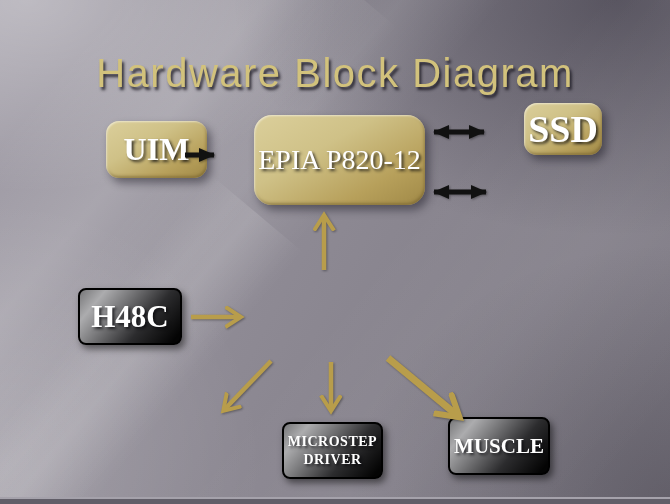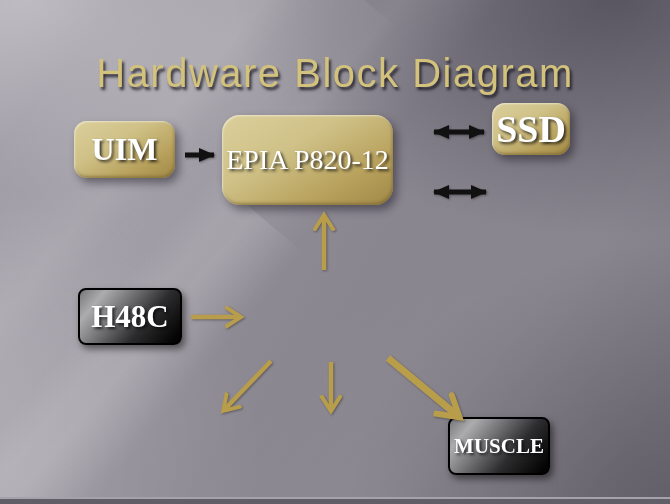--- a/index.html
+++ b/index.html
@@ -43,20 +43,21 @@
     color:#ffffff;
     text-shadow:2px 2px 3px rgba(5,5,10,0.75);
     box-sizing:border-box;
   }
   .gold{
     background:linear-gradient(150deg, #dbcf9b 0%, #cfc187 38%, #b7a05b 74%, #a08947 100%);
     border-radius:13px;
     box-shadow:4px 5px 8px rgba(18,16,26,0.45),
                inset 1px 1px 2px rgba(255,255,250,0.55),
                inset -1px -2px 3px rgba(110,90,40,0.55);
+    margin-left:32px;
   }
   .dark{
     background:linear-gradient(130deg, #777779 0%, #acacae 18%, #757577 38%, #2c2c2e 64%, #040404 94%);
     border:2px solid #000;
     border-radius:8px;
     box-shadow:3px 4px 7px rgba(0,0,0,0.5);
   }
 
   #block-uim   {left:74px;  top:121px; width:101px; height:57px; font-size:32px; font-weight:bold;}
   #block-epia  {left:222px; top:115px; width:171px; height:90px; font-size:28px; border-radius:18px;}
@@ -100,20 +101,24 @@
     <span>SSD</span>
   </div>
 
 
   <div class="block dark" id="block-h48c">
     <span>H48C</span>
   </div>
 
 
 
+  <div class="block dark" id="block-microstep">
+    <span>MICROSTEP</span>
+    <span>DRIVER</span>
+  </div>
 
   <div class="block dark" id="block-muscle">
     <span>MUSCLE</span>
   </div>
 
   <svg id="arrow-layer" viewBox="0 0 670 504" xmlns="http://www.w3.org/2000/svg">
     <defs>
       <marker id="blackHead" markerUnits="userSpaceOnUse" markerWidth="17" markerHeight="15" refX="15" refY="7" orient="auto-start-reverse">
         <path d="M0,0 L16,7 L0,14 Z" fill="#111111"></path>
       </marker>

